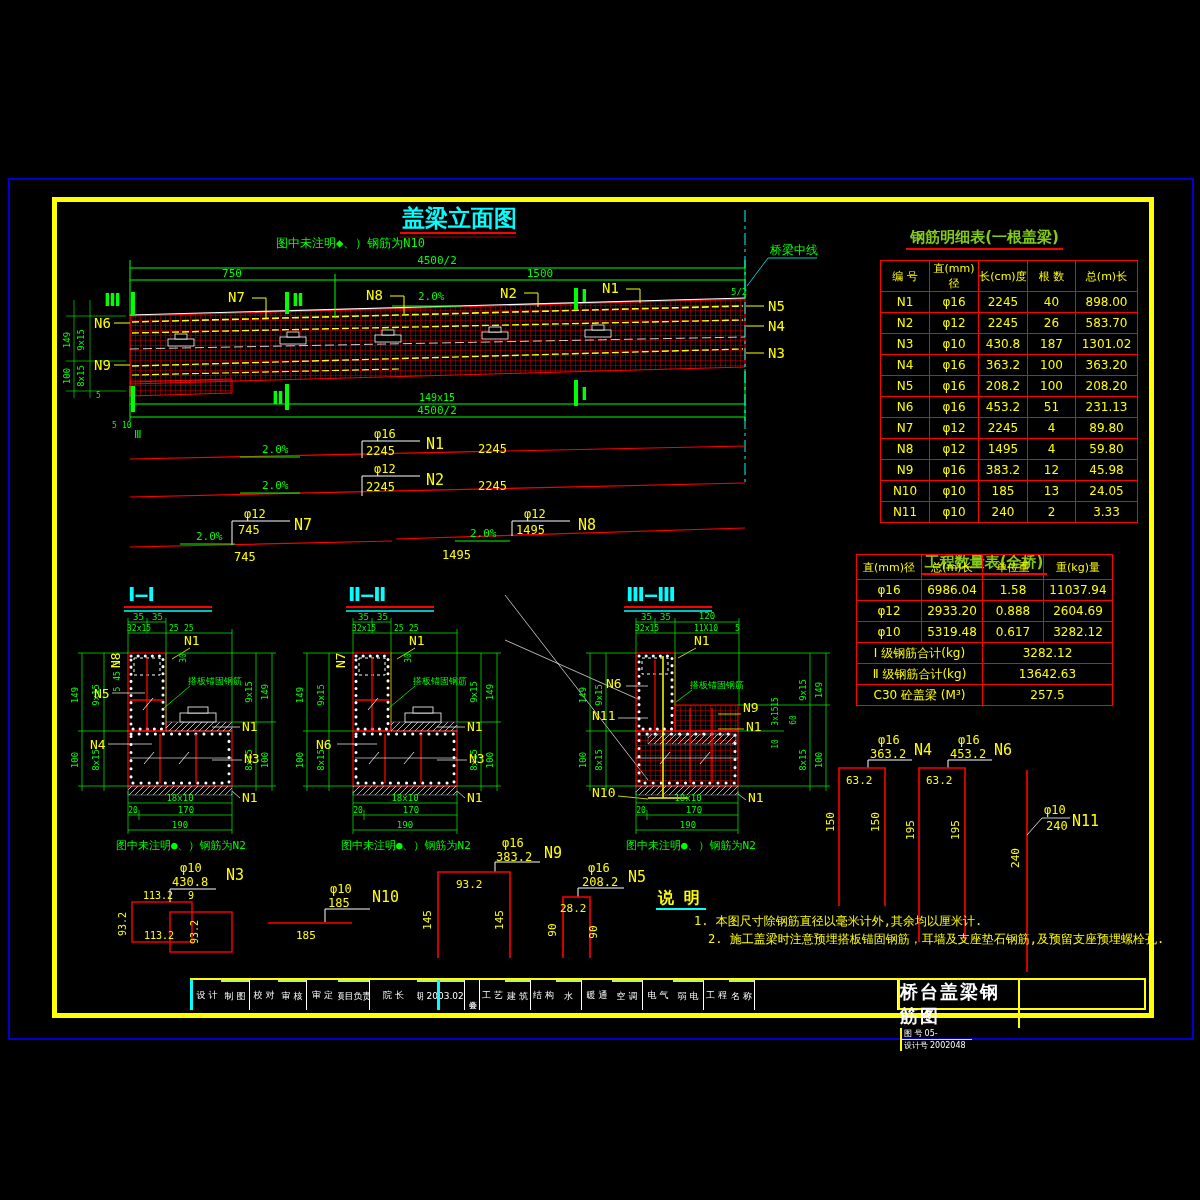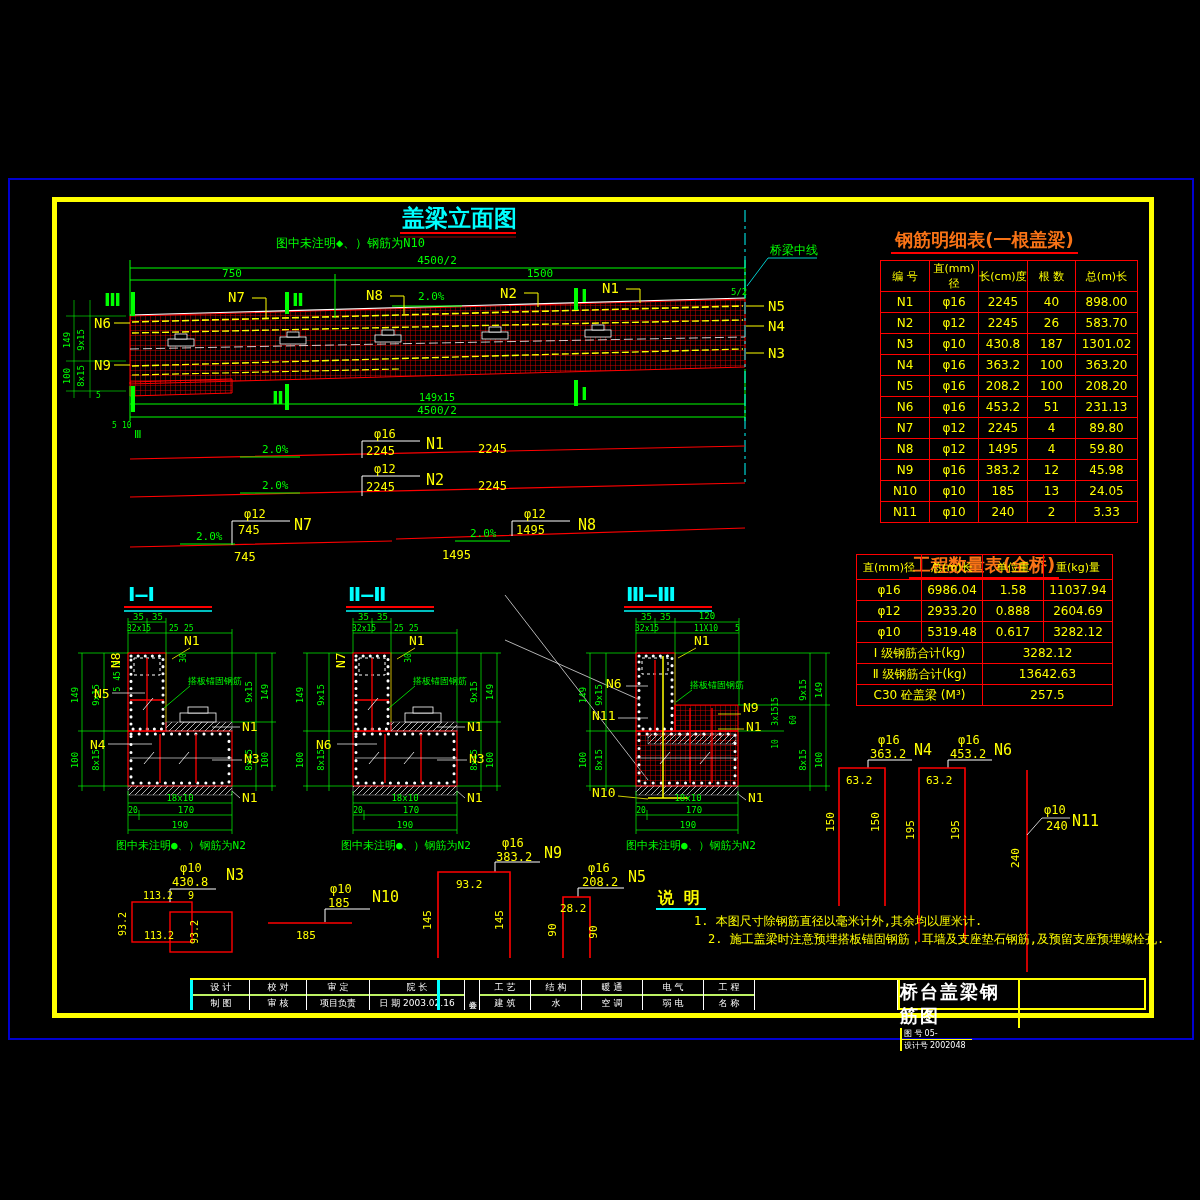--- a/index.html
+++ b/index.html
@@ -8,33 +8,33 @@
   .blue-border{position:absolute;left:8px;top:178px;width:1182px;height:858px;
                border:2px solid #0000d0;}
   .yellow-frame{position:absolute;left:52px;top:197px;width:1092px;height:811px;
                 border:5px solid #ffff00;}
   svg text{font-family:"DejaVu Sans Mono","DejaVu Sans",monospace;}
   .fy{fill:#ffff00}.fg{fill:#00ff00}.fc{fill:#00ffff}
   .s8{font-size:8px}.s9{font-size:9px}.s10{font-size:10px}.s11{font-size:11px}
   .s12{font-size:12px}.s13{font-size:13px}.s14{font-size:14px}.s15{font-size:15px}
   .s16{font-size:16px}.s18{font-size:18px}.s20{font-size:20px}.s23{font-size:23px}
   .b{font-weight:bold}
-  .tbl-title{position:absolute;color:#f97316;font-weight:bold;font-size:18px;
+  .tbl-title{position:absolute;color:#84cc16;font-weight:bold;font-size:15px;
              text-align:center;}
   .tbl-title span{border-bottom:2px solid #ff0000;padding:0 4px 2px 4px;}
   table.cad{position:absolute;border-collapse:collapse;color:#ffff00;
             background:transparent;table-layout:fixed;}
   table.cad th,table.cad td{border:1px solid #ff0000;text-align:center;
             font-size:12px;font-weight:normal;padding:0;height:20px;overflow:hidden;}
   table.cad th{height:26px;font-size:11px;}
   #qty-table th{height:24px;}
   
   .tblock{position:absolute;left:190px;top:978px;width:956px;height:30px;
           border-top:2px solid #ffff00;display:flex;color:#fff;font-size:9px;}
-  .tb-col{display:flex;flex-direction:column;border-right:1px solid #fff;}
+  .tb-col{display:flex;flex-direction:row;border-right:1px solid #fff;}
   .tb-cell{flex:1;display:flex;align-items:center;justify-content:center;
            white-space:nowrap;overflow:hidden;}
   .tb-cell+.tb-cell{border-top:2px solid #bef264;}
   .tb-v{writing-mode:vertical-rl;text-orientation:upright;display:flex;align-items:center;
         justify-content:center;border-right:1px solid #fff;font-size:8px;line-height:1;}
   .cyanbar{position:absolute;top:0;width:3px;height:100%;background:#00ffff;}
   .tb-right{display:flex;border:2px solid #ffff00;border-top:none;flex-direction:column;}
   .tb-name{font-size:18px;font-weight:bold;letter-spacing:2px;display:flex;
            align-items:center;justify-content:center;}
   .tb-stack{display:flex;flex-direction:column;font-size:8px;border-left:2px solid #ffff00;}

